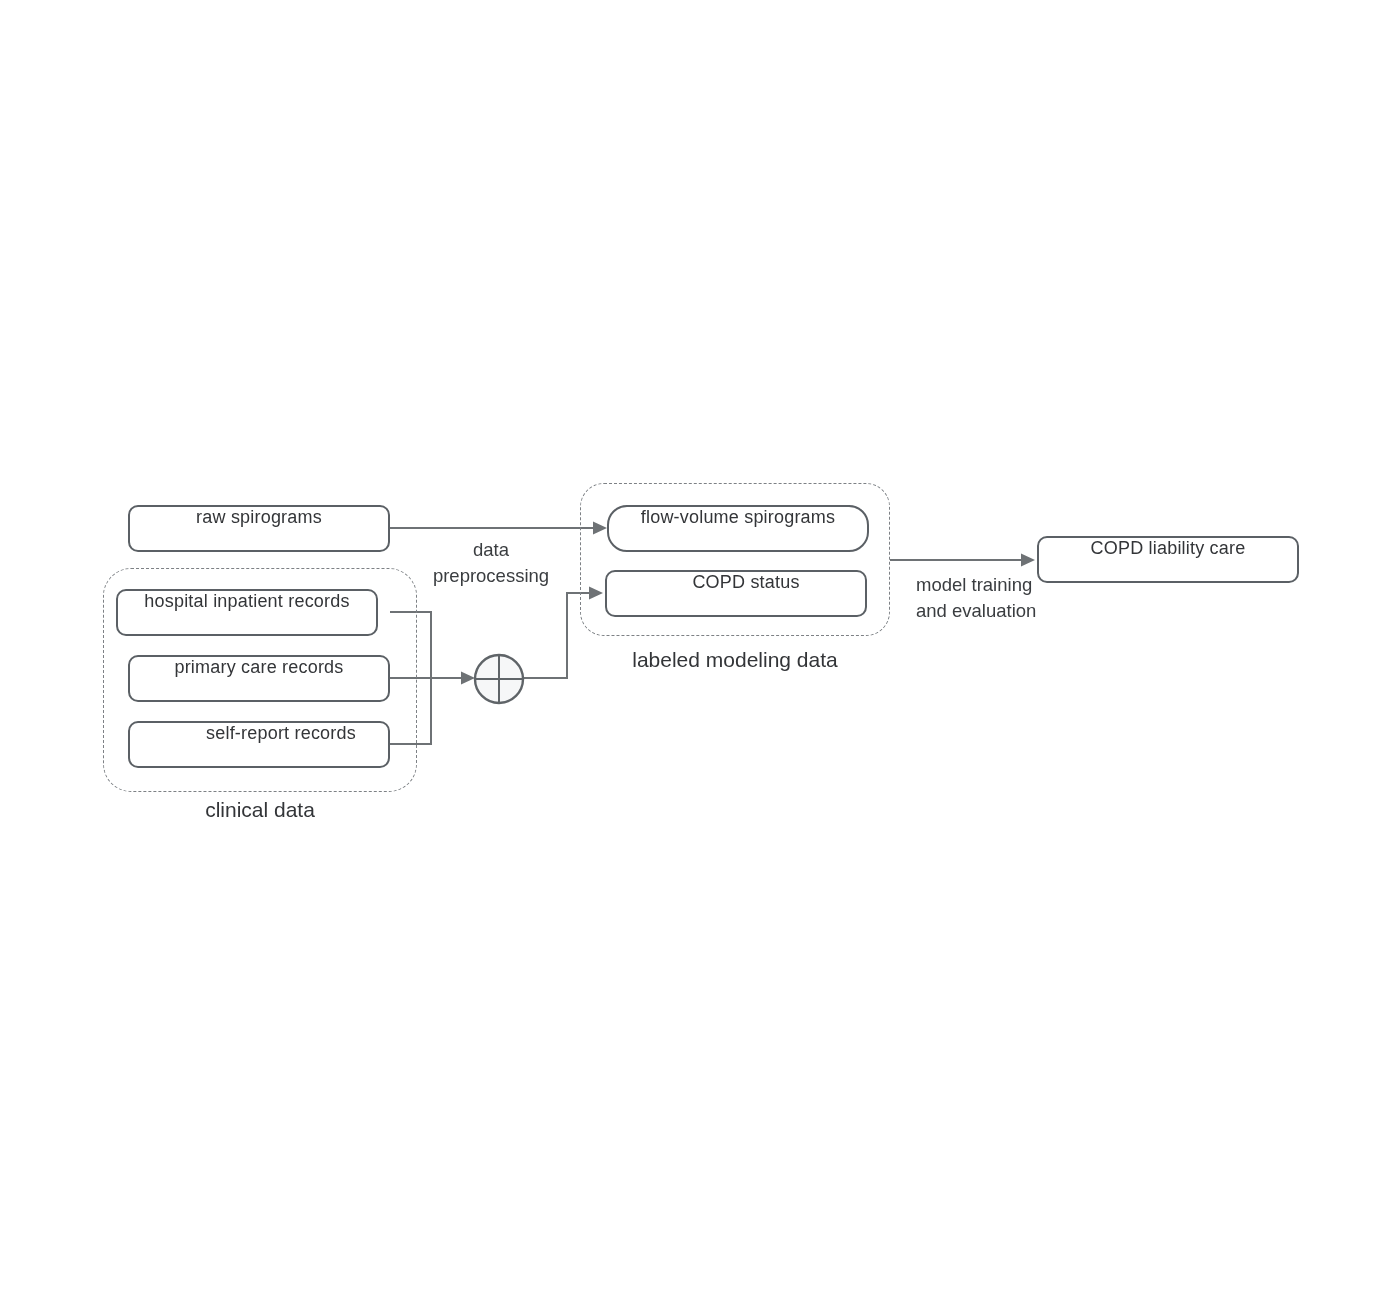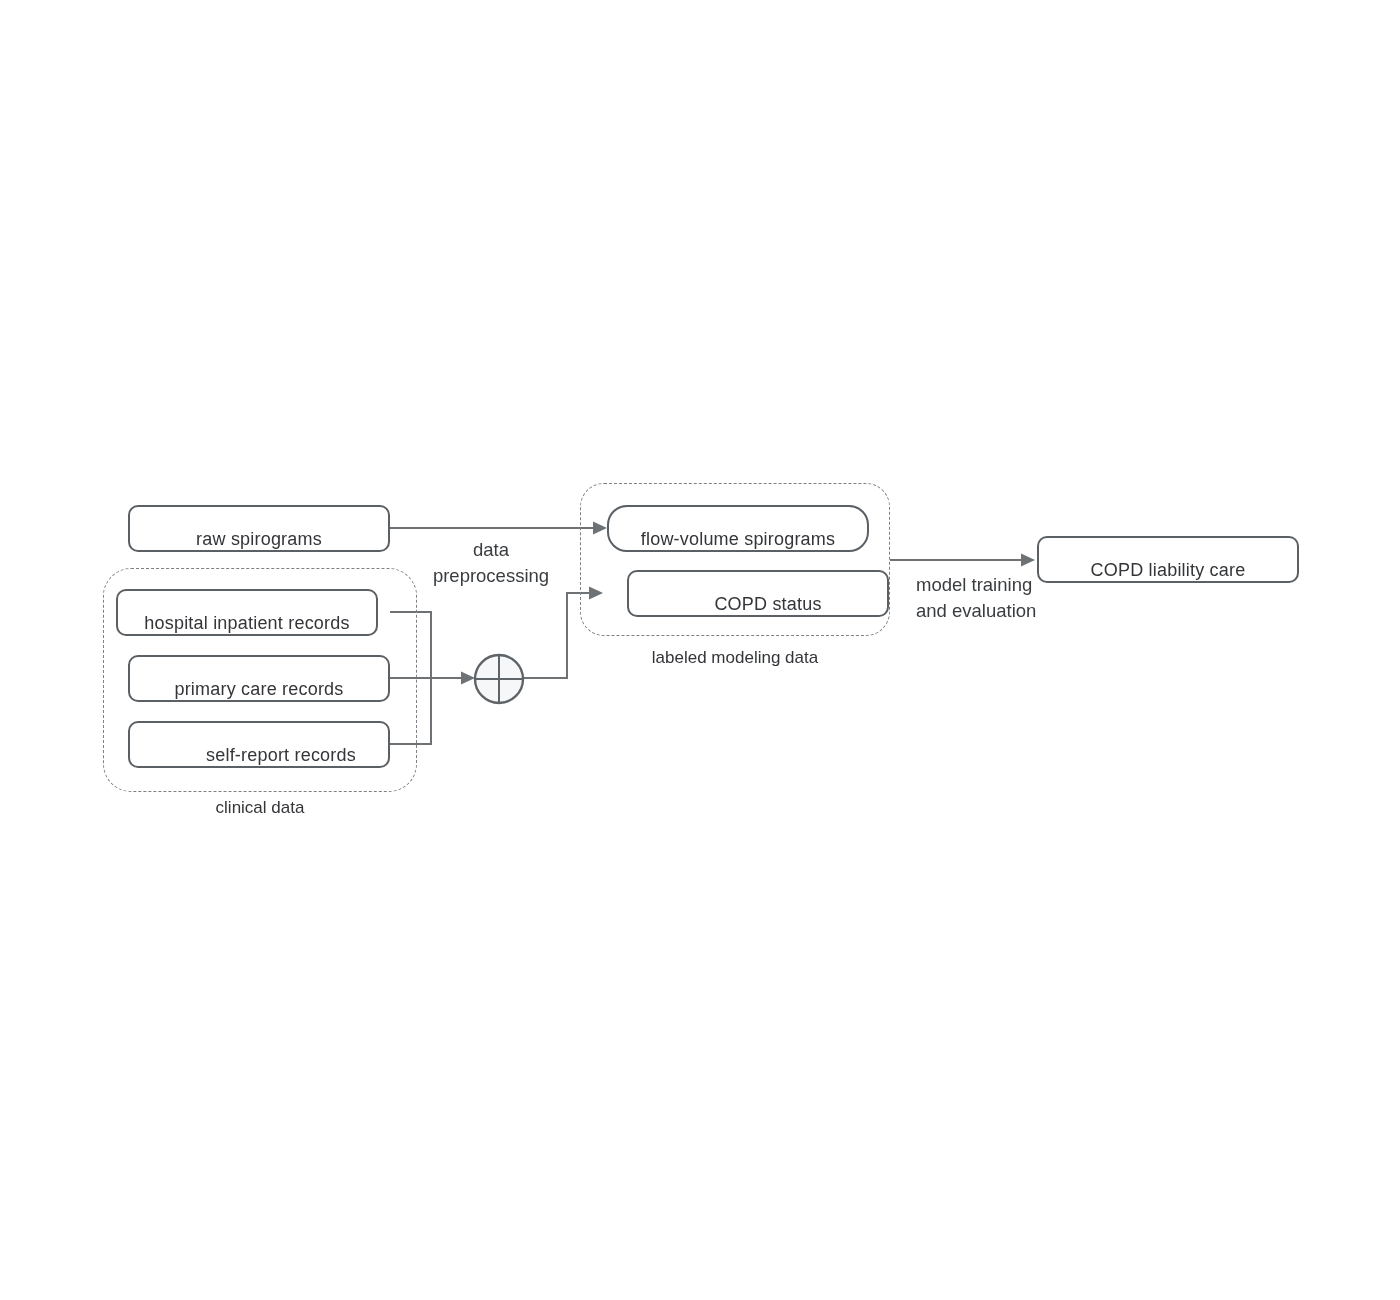--- a/index.html
+++ b/index.html
@@ -24,37 +24,37 @@
   }
   .node {
     position: absolute;
     width: 262px;
     height: 47px;
     box-sizing: border-box;
     background: #ffffff;
     border: 2.5px solid #5b6065;
     border-radius: 10px;
     display: flex;
-    align-items: flex-end;
+    align-items: flex-start;
     justify-content: center;
     font-size: 18px;
     letter-spacing: 0.2px;
     z-index: 2;
   }
   .group {
     position: absolute;
     box-sizing: border-box;
     border: 1.7px dashed #7d8185;
     border-radius: 28px;
     background: transparent;
     z-index: 1;
   }
   .group-label {
     position: absolute;
-    font-size: 17px;
+    font-size: 21px;
     text-align: center;
     color: #333538;
     z-index: 2;
   }
   .annotation {
     position: absolute;
     font-size: 18.5px;
     line-height: 26px;
     color: #3a3d40;
     z-index: 2;
@@ -108,21 +108,21 @@
   </div>
 
   <div class="node" style="left:128px; top:721px;padding-left:44px;">
     <span>self-report records</span>
   </div>
 
   <div class="node" style="left:607px; top:505px;border-radius:20px;">
     <span>flow-volume spirograms</span>
   </div>
 
-  <div class="node" style="left:627px; top:570px;padding-left:20px;">
+  <div class="node" style="left:605px; top:570px;padding-left:20px;">
     <span>COPD status</span>
   </div>
 
   <div class="node" style="left:1037px; top:536px;">
     <span>COPD liability care</span>
   </div>
 
   <div class="group-label" style="left:110px; top:798px; width:300px;">clinical data</div>
   <div class="group-label" style="left:585px; top:648px; width:300px;">labeled modeling data</div>
 

